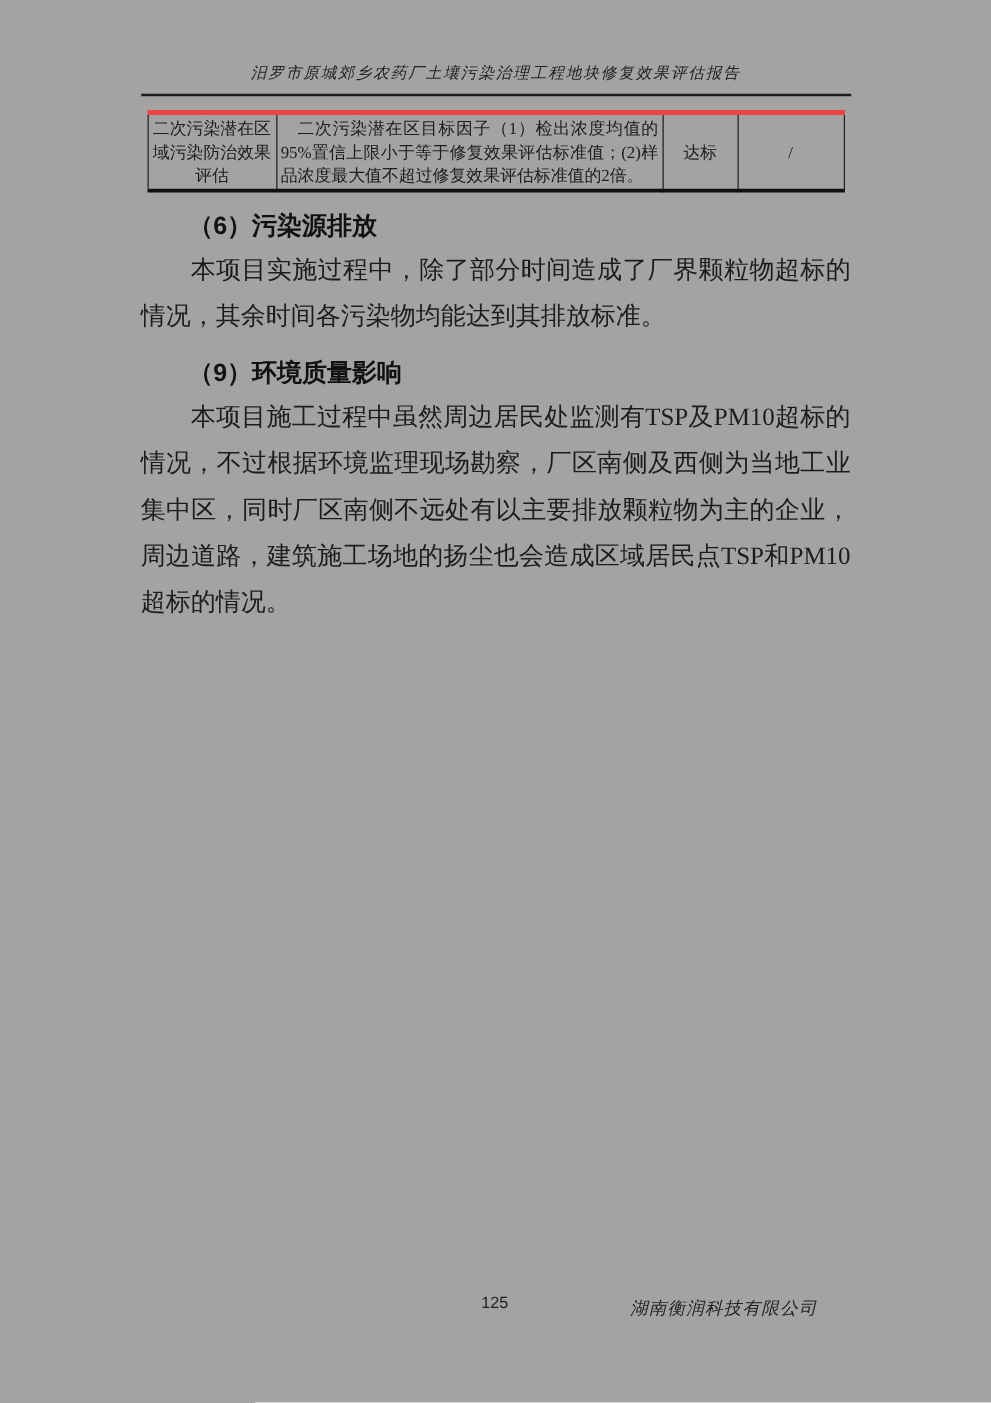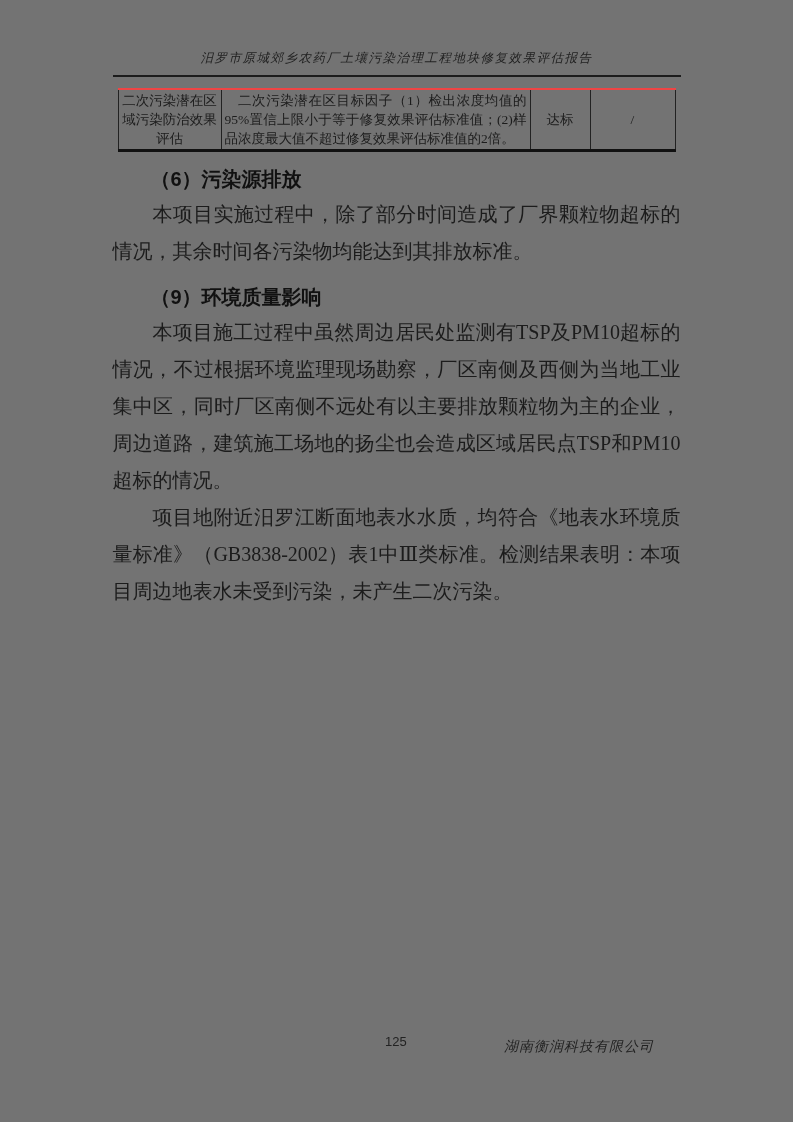--- a/index.html
+++ b/index.html
@@ -4,21 +4,21 @@
 <style>
   html, body {
     margin: 0;
     padding: 0;
     background: #ffffff;
   }
   .page {
     position: relative;
     width: 793px;
     height: 1122px;
-    background: #737373;
+    background: #a3a3a3;
     overflow: hidden;
     font-family: "Liberation Serif", "DejaVu Serif", serif;
     color: #1c1c1c;
   }
   .doc-header {
     padding-top: 50px;
     text-align: center;
     font-size: 12.5px;
     letter-spacing: 1.5px;
     font-style: italic;
@@ -32,21 +32,21 @@
   .content {
     width: 568px;
     margin: 0 auto;
   }
   table.eval-table {
     margin-top: 11px;
     margin-left: 5px;
     width: 557px;
     table-layout: fixed;
     border-collapse: collapse;
-    border-top: 2px solid #ef4444;
+    border-top: 4px solid #ef4444;
     border-bottom: 3px solid #111;
     font-size: 13.5px;
     line-height: 19px;
   }
   table.eval-table td {
     border: 1px solid #222;
     padding: 1px 3px;
     vertical-align: middle;
     box-sizing: border-box;
   }
@@ -122,21 +122,20 @@
 
     <div class="section-heading">（6）污染源排放</div>
 
     <p class="para">本项目实施过程中，除了部分时间造成了厂界颗粒物超标的情况，其余时间各污染物均能达到其排放标准。</p>
 
     <div class="section-heading">（9）环境质量影响</div>
 
 
     <p class="para">本项目施工过程中虽然周边居民处监测有TSP及PM10超标的情况，不过根据环境监理现场勘察，厂区南侧及西侧为当地工业集中区，同时厂区南侧不远处有以主要排放颗粒物为主的企业，周边道路，建筑施工场地的扬尘也会造成区域居民点TSP和PM10超标的情况。</p>
 
-    <p class="para">项目地附近汨罗江断面地表水水质，均符合《地表水环境质量标准》（GB3838-2002）表1中Ⅲ类标准。检测结果表明：本项目周边地表水未受到污染，未产生二次污染。</p>
 
   </div>
 
   <span class="footer-page-number">125</span>
 
   <span class="footer-company">湖南衡润科技有限公司</span>
 
 </div>
 
 </body></html>

